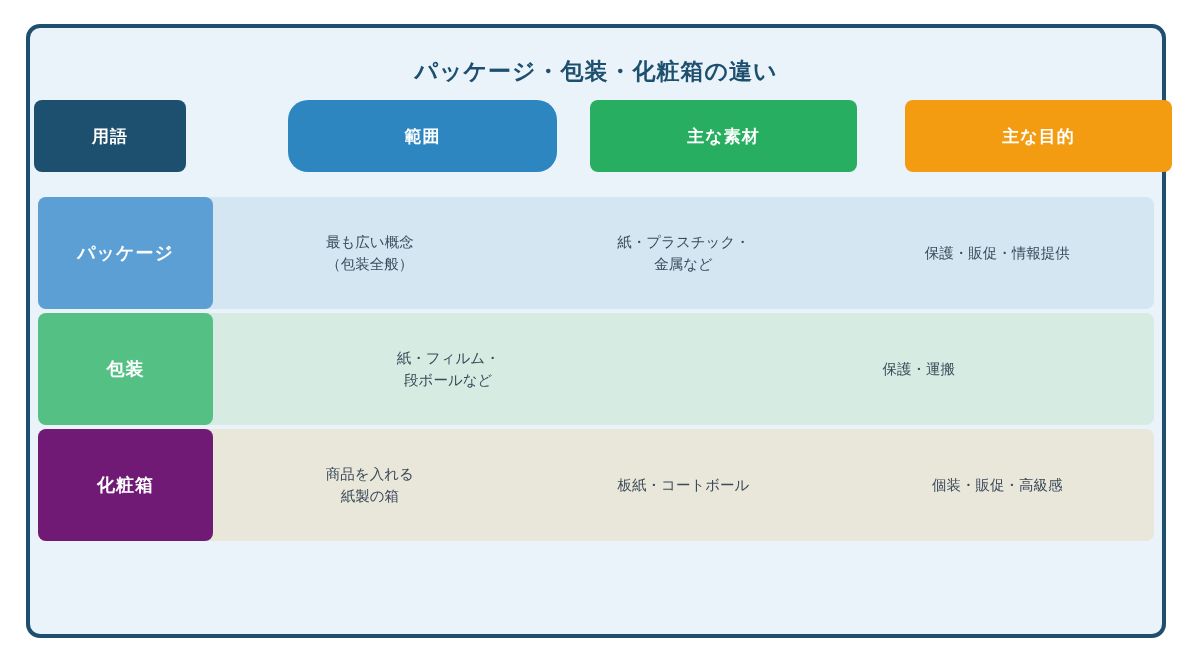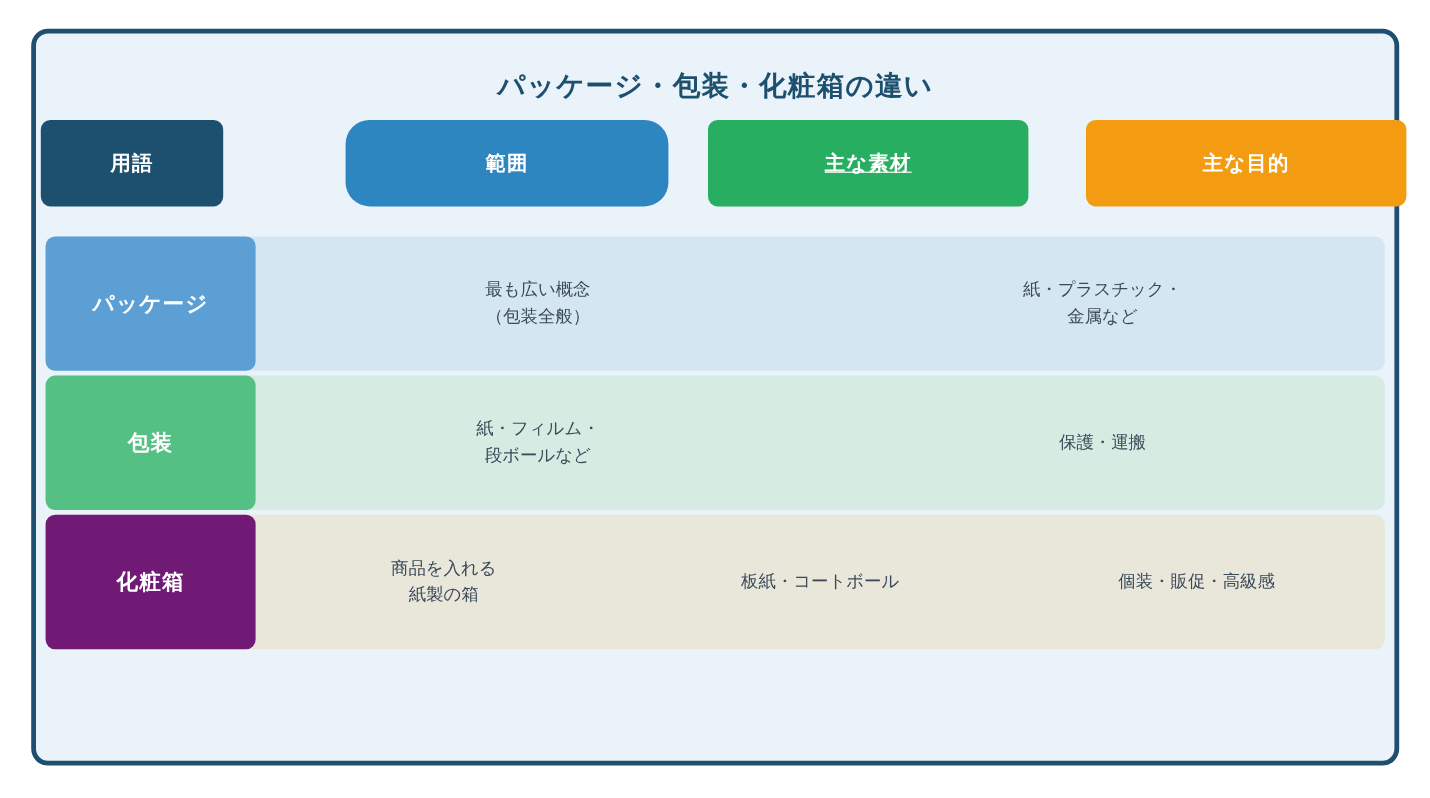--- a/index.html
+++ b/index.html
@@ -108,33 +108,34 @@
 </head>
 <body>
 
 <div class="stage">
   <div class="panel" style="background-color: rgb(234, 243, 250); border-color: rgb(30, 79, 110);">
 
     <div class="title">パッケージ・包装・化粧箱の違い</div>
 
     <div class="col-header h0" style="background-color: rgb(29, 79, 110);">用語</div>
     <div class="col-header h1" style="background-color: rgb(46, 134, 193); border-radius: 20px;">範囲</div>
-    <div class="col-header h2" style="background-color: rgb(39, 174, 96); text-decoration: underline;">主な素材</div>
+    <div class="col-header h2" style="background-color: rgb(39, 174, 96);">主な素材</div>
     <div class="col-header h3" style="background-color: rgb(243, 156, 18);">主な目的</div>
 
     <div class="rows">
 
       <div class="row">
         <div class="row-bg" style="background-color: rgb(213, 230, 243);"></div>
         <div class="row-label" style="background-color: rgb(91, 159, 212);">パッケージ</div>
         <div class="row-content">
           <div class="cell">最も広い概念
 （包装全般）</div>
           <div class="cell">紙・プラスチック・
 金属など</div>
+          <div class="cell">保護・販促・情報提供</div>
         </div>
       </div>
 
       <div class="row">
         <div class="row-bg" style="background-color: rgb(214, 236, 226);"></div>
         <div class="row-label" style="background-color: rgb(85, 192, 132);">包装</div>
         <div class="row-content">
           <div class="cell">紙・フィルム・
 段ボールなど</div>
           <div class="cell">保護・運搬</div>

